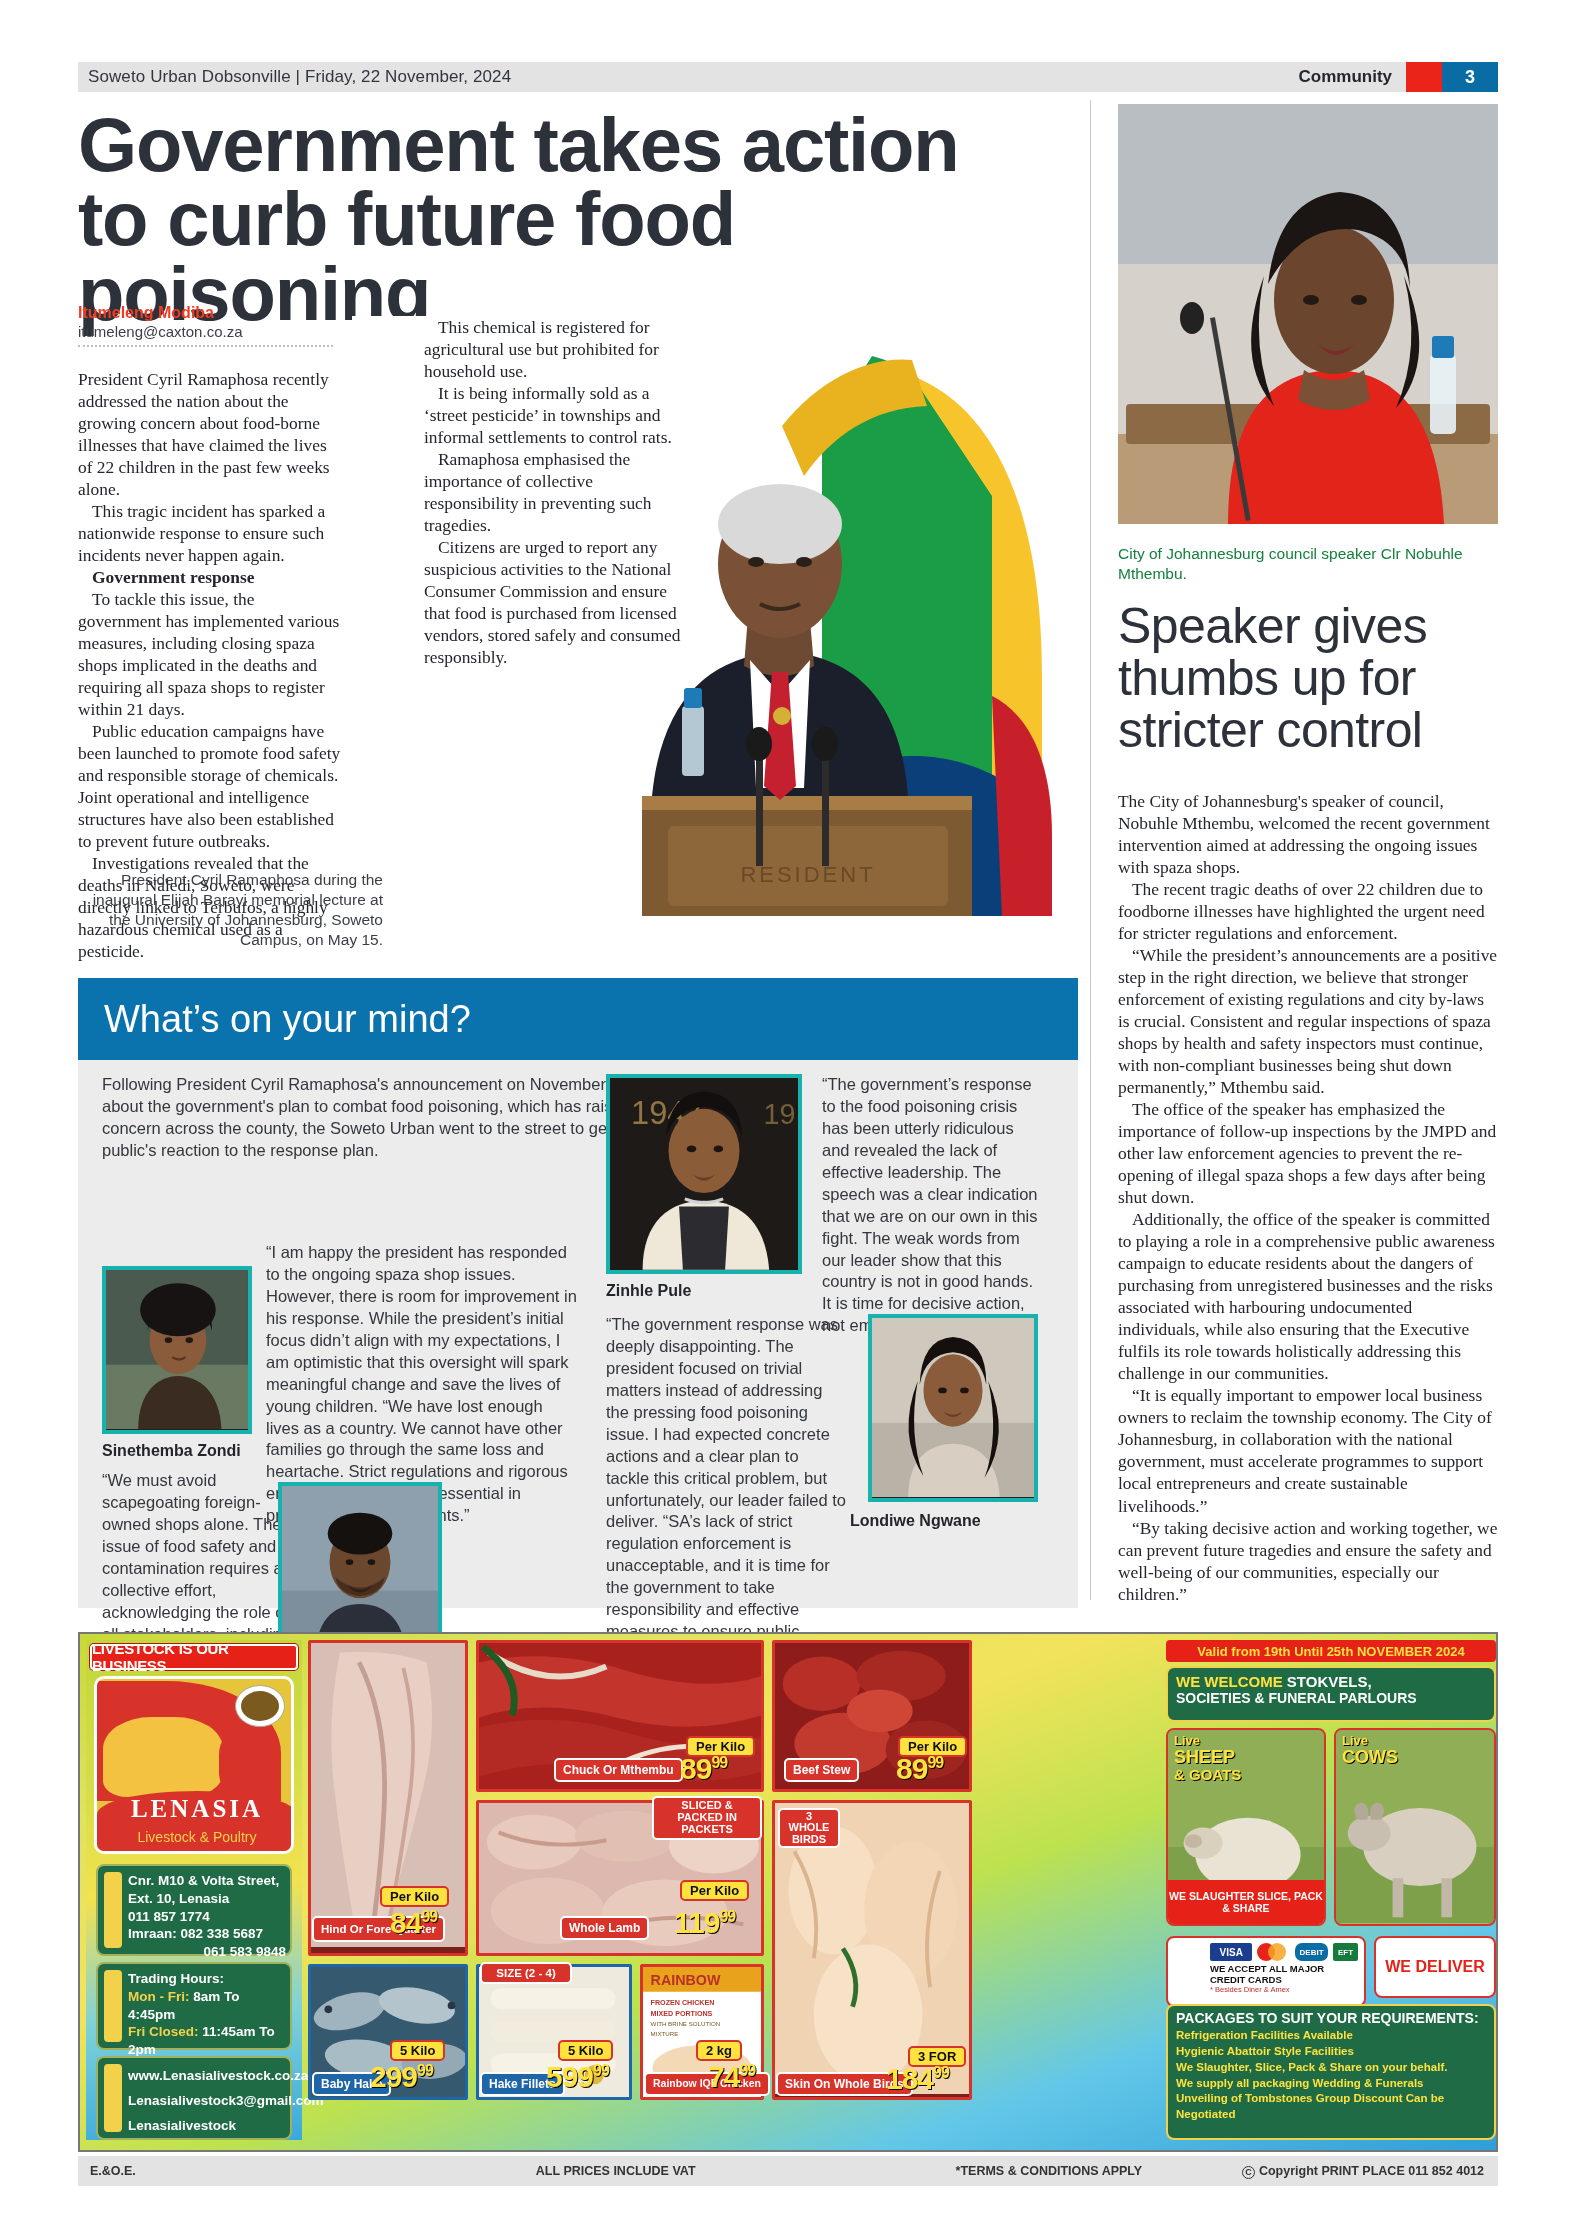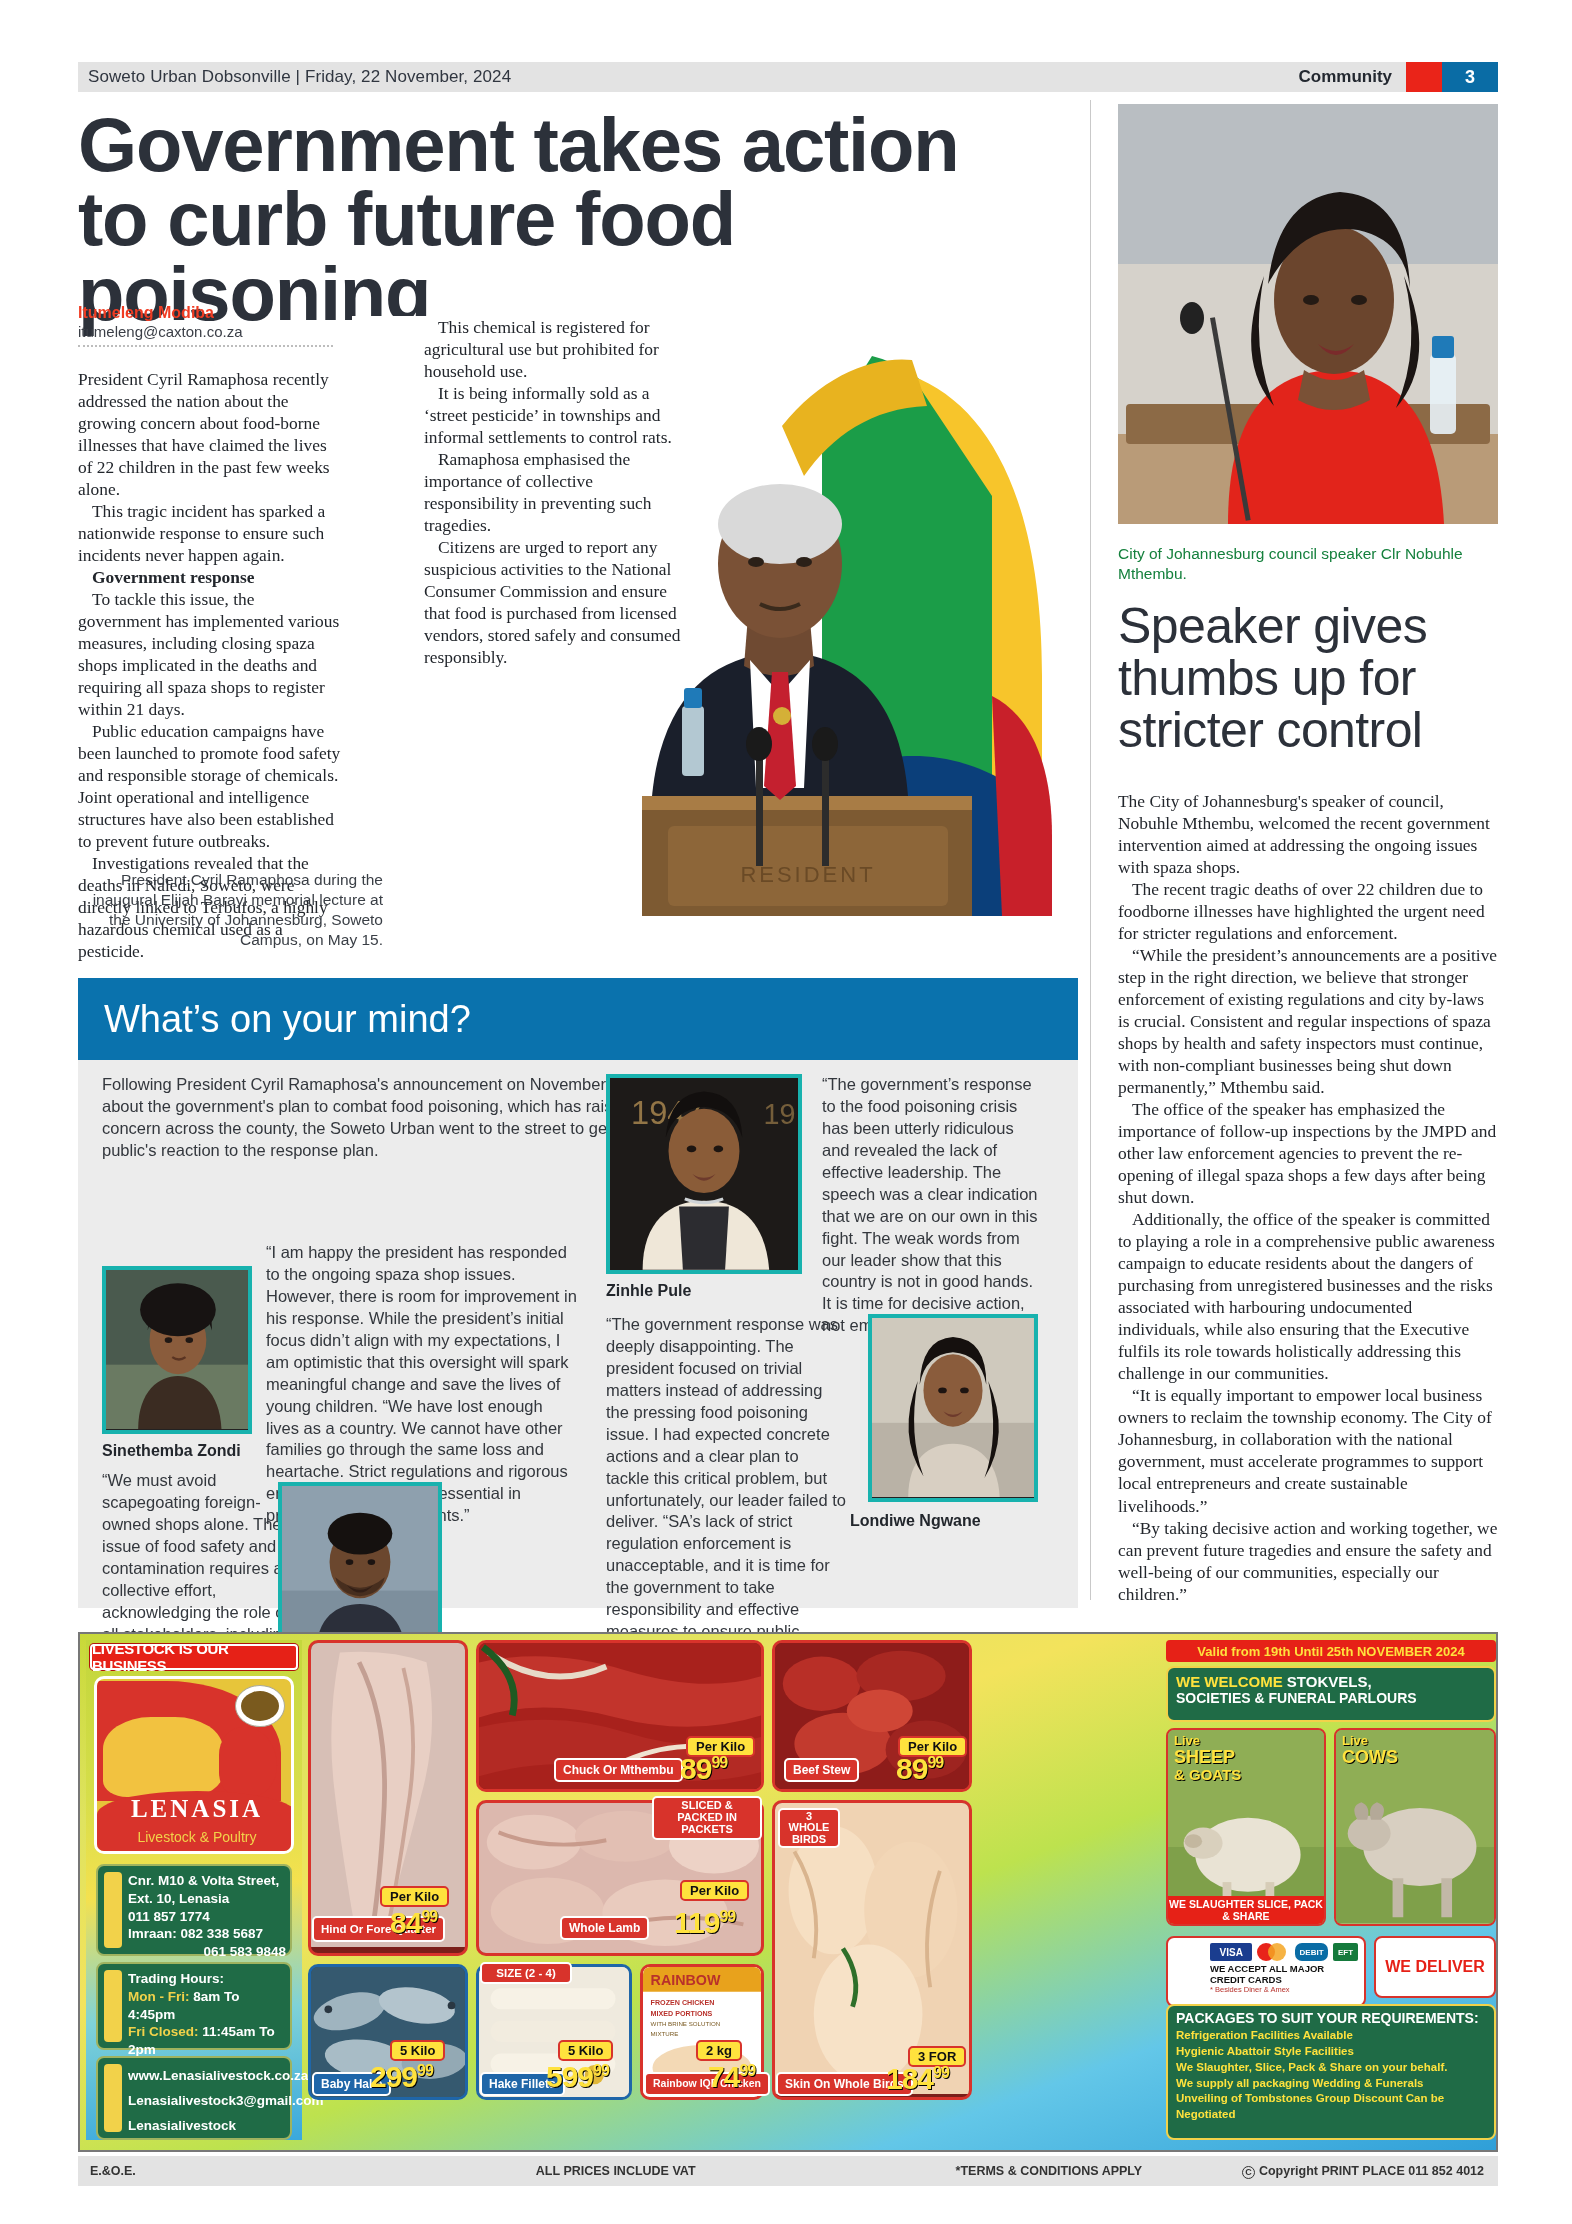--- a/index.html
+++ b/index.html
@@ -163,21 +163,21 @@
     font-family:"Liberation Sans Narrow","Liberation Sans",sans-serif;}
   .ad-info .icol{ position:absolute; left:6px; top:6px; bottom:6px; width:18px;
     background:#f2d24a; border-radius:4px;}
   .ad-info .lines{ margin-left:30px; padding:6px 4px 6px 0; font-size:13.5px; line-height:1.32; font-weight:bold;}
   .ad-info .lbl{ color:#f2d24a; }
   #adinfo1{ top:224px; height:92px; }
   #adinfo2{ top:322px; height:88px; }
   #adinfo3{ top:416px; height:84px; }
 
   .ad-mid{ position:absolute; left:228px; top:6px; width:852px; height:500px; }
-  .meat-card{ position:absolute; border:3px solid #d8332b; border-radius:10px; overflow:hidden;
+  .meat-card{ position:absolute; border:3px solid #d8332b; border-radius:2px; overflow:hidden;
      background:#7a1f1a;}
   .ribbon{ position:absolute; background:#d8332b; color:#fff; font-weight:bold;
      border-radius:5px; font-family:"Liberation Sans Narrow","Liberation Sans",sans-serif;
      display:flex; align-items:center; justify-content:center; font-size:14px; padding:0 7px;
      border:2px solid #fff;}
   .perkilo{ position:absolute; background:#ffe23d; color:#111; font-weight:bold; font-size:13px;
      border:2px solid #d8332b; border-radius:5px; padding:1px 8px;
      font-family:"Liberation Sans Narrow","Liberation Sans",sans-serif;}
   .price{ position:absolute; color:#ffe23d; font-weight:bold; font-size:30px; letter-spacing:-1px;
      font-family:"Liberation Sans Narrow","Liberation Sans",sans-serif; text-shadow:1px 1px 0 #000;}
@@ -191,21 +191,21 @@
      border:2px solid #f2d24a; border-radius:8px; color:#fff; padding:5px 8px;
      font-family:"Liberation Sans Narrow","Liberation Sans",sans-serif;}
   .welcome-box .l1{ font-size:15px; font-weight:bold;}
   .welcome-box .l1 em{ font-style:normal; color:#ffe23d;}
   .welcome-box .l2{ font-size:14px; font-weight:bold; color:#fff;}
   .animal-card{ position:absolute; border:2px solid #d8332b; border-radius:8px; overflow:hidden;
      background:#9fb86a;}
   .animal-tag{ position:absolute; color:#ffe23d; font-weight:bold; font-size:13px; line-height:1.05;
      font-family:"Liberation Sans Narrow","Liberation Sans",sans-serif; text-shadow:1px 1px 0 #000;}
   .slaughter{ position:absolute; left:0; bottom:0; width:100%; background:#e62117; color:#fff;
-     font-size:10.5px; font-weight:bold; text-align:center; padding:2px 0;
+     font-size:10.5px; font-weight:bold; text-align:center; padding:10px 0;
      font-family:"Liberation Sans Narrow","Liberation Sans",sans-serif;}
   .pay-box{ position:absolute; left:0; top:296px; width:200px; height:71px; background:#fff;
      border:2px solid #d8332b; border-radius:8px;padding-left:36px;}
   .deliver-box{ position:absolute; left:208px; top:296px; width:122px; height:62px; background:#fff;
      border:2px solid #d8332b; border-radius:8px; display:flex; align-items:center;
      justify-content:center; text-align:center;}
   .deliver-box span{ color:#e62117; font-weight:bold; font-size:16px;
      font-family:"Liberation Sans Narrow","Liberation Sans",sans-serif;}
   .pkg-box{ position:absolute; left:0; top:364px; width:330px; height:136px; background:#1f6b46;
      border:2px solid #f2d24a; border-radius:8px; padding:4px 8px; color:#fff;

